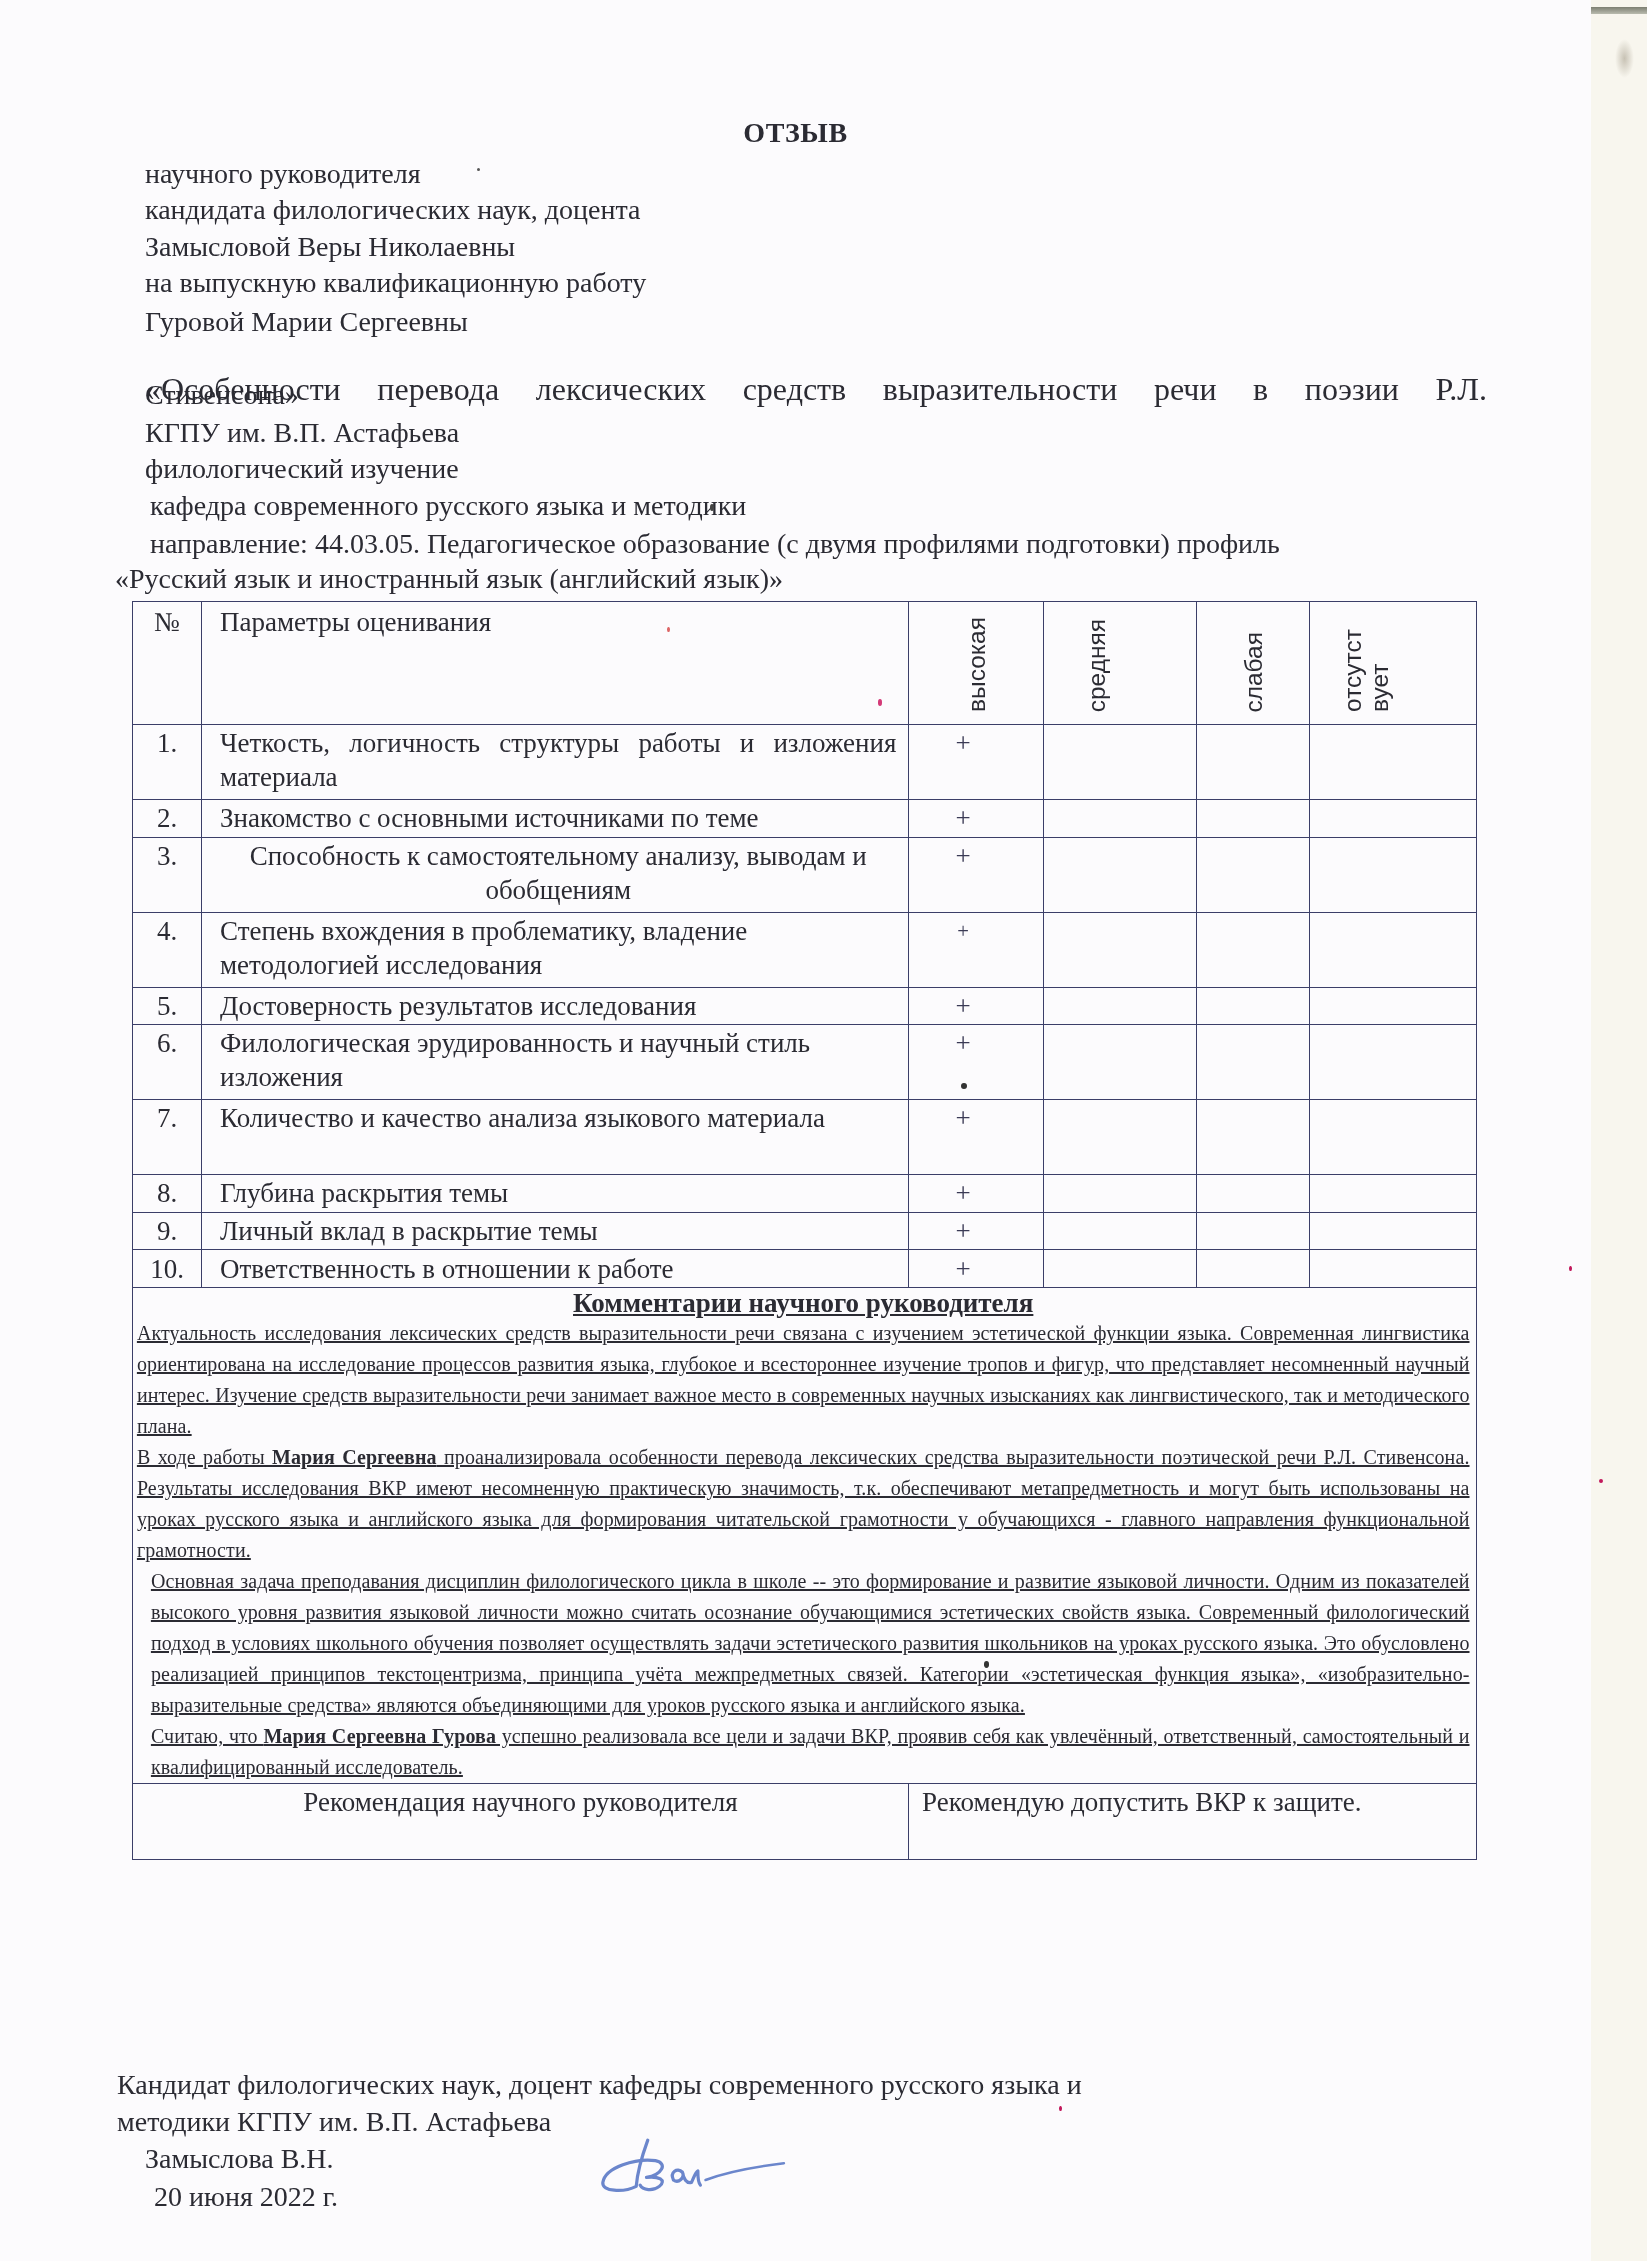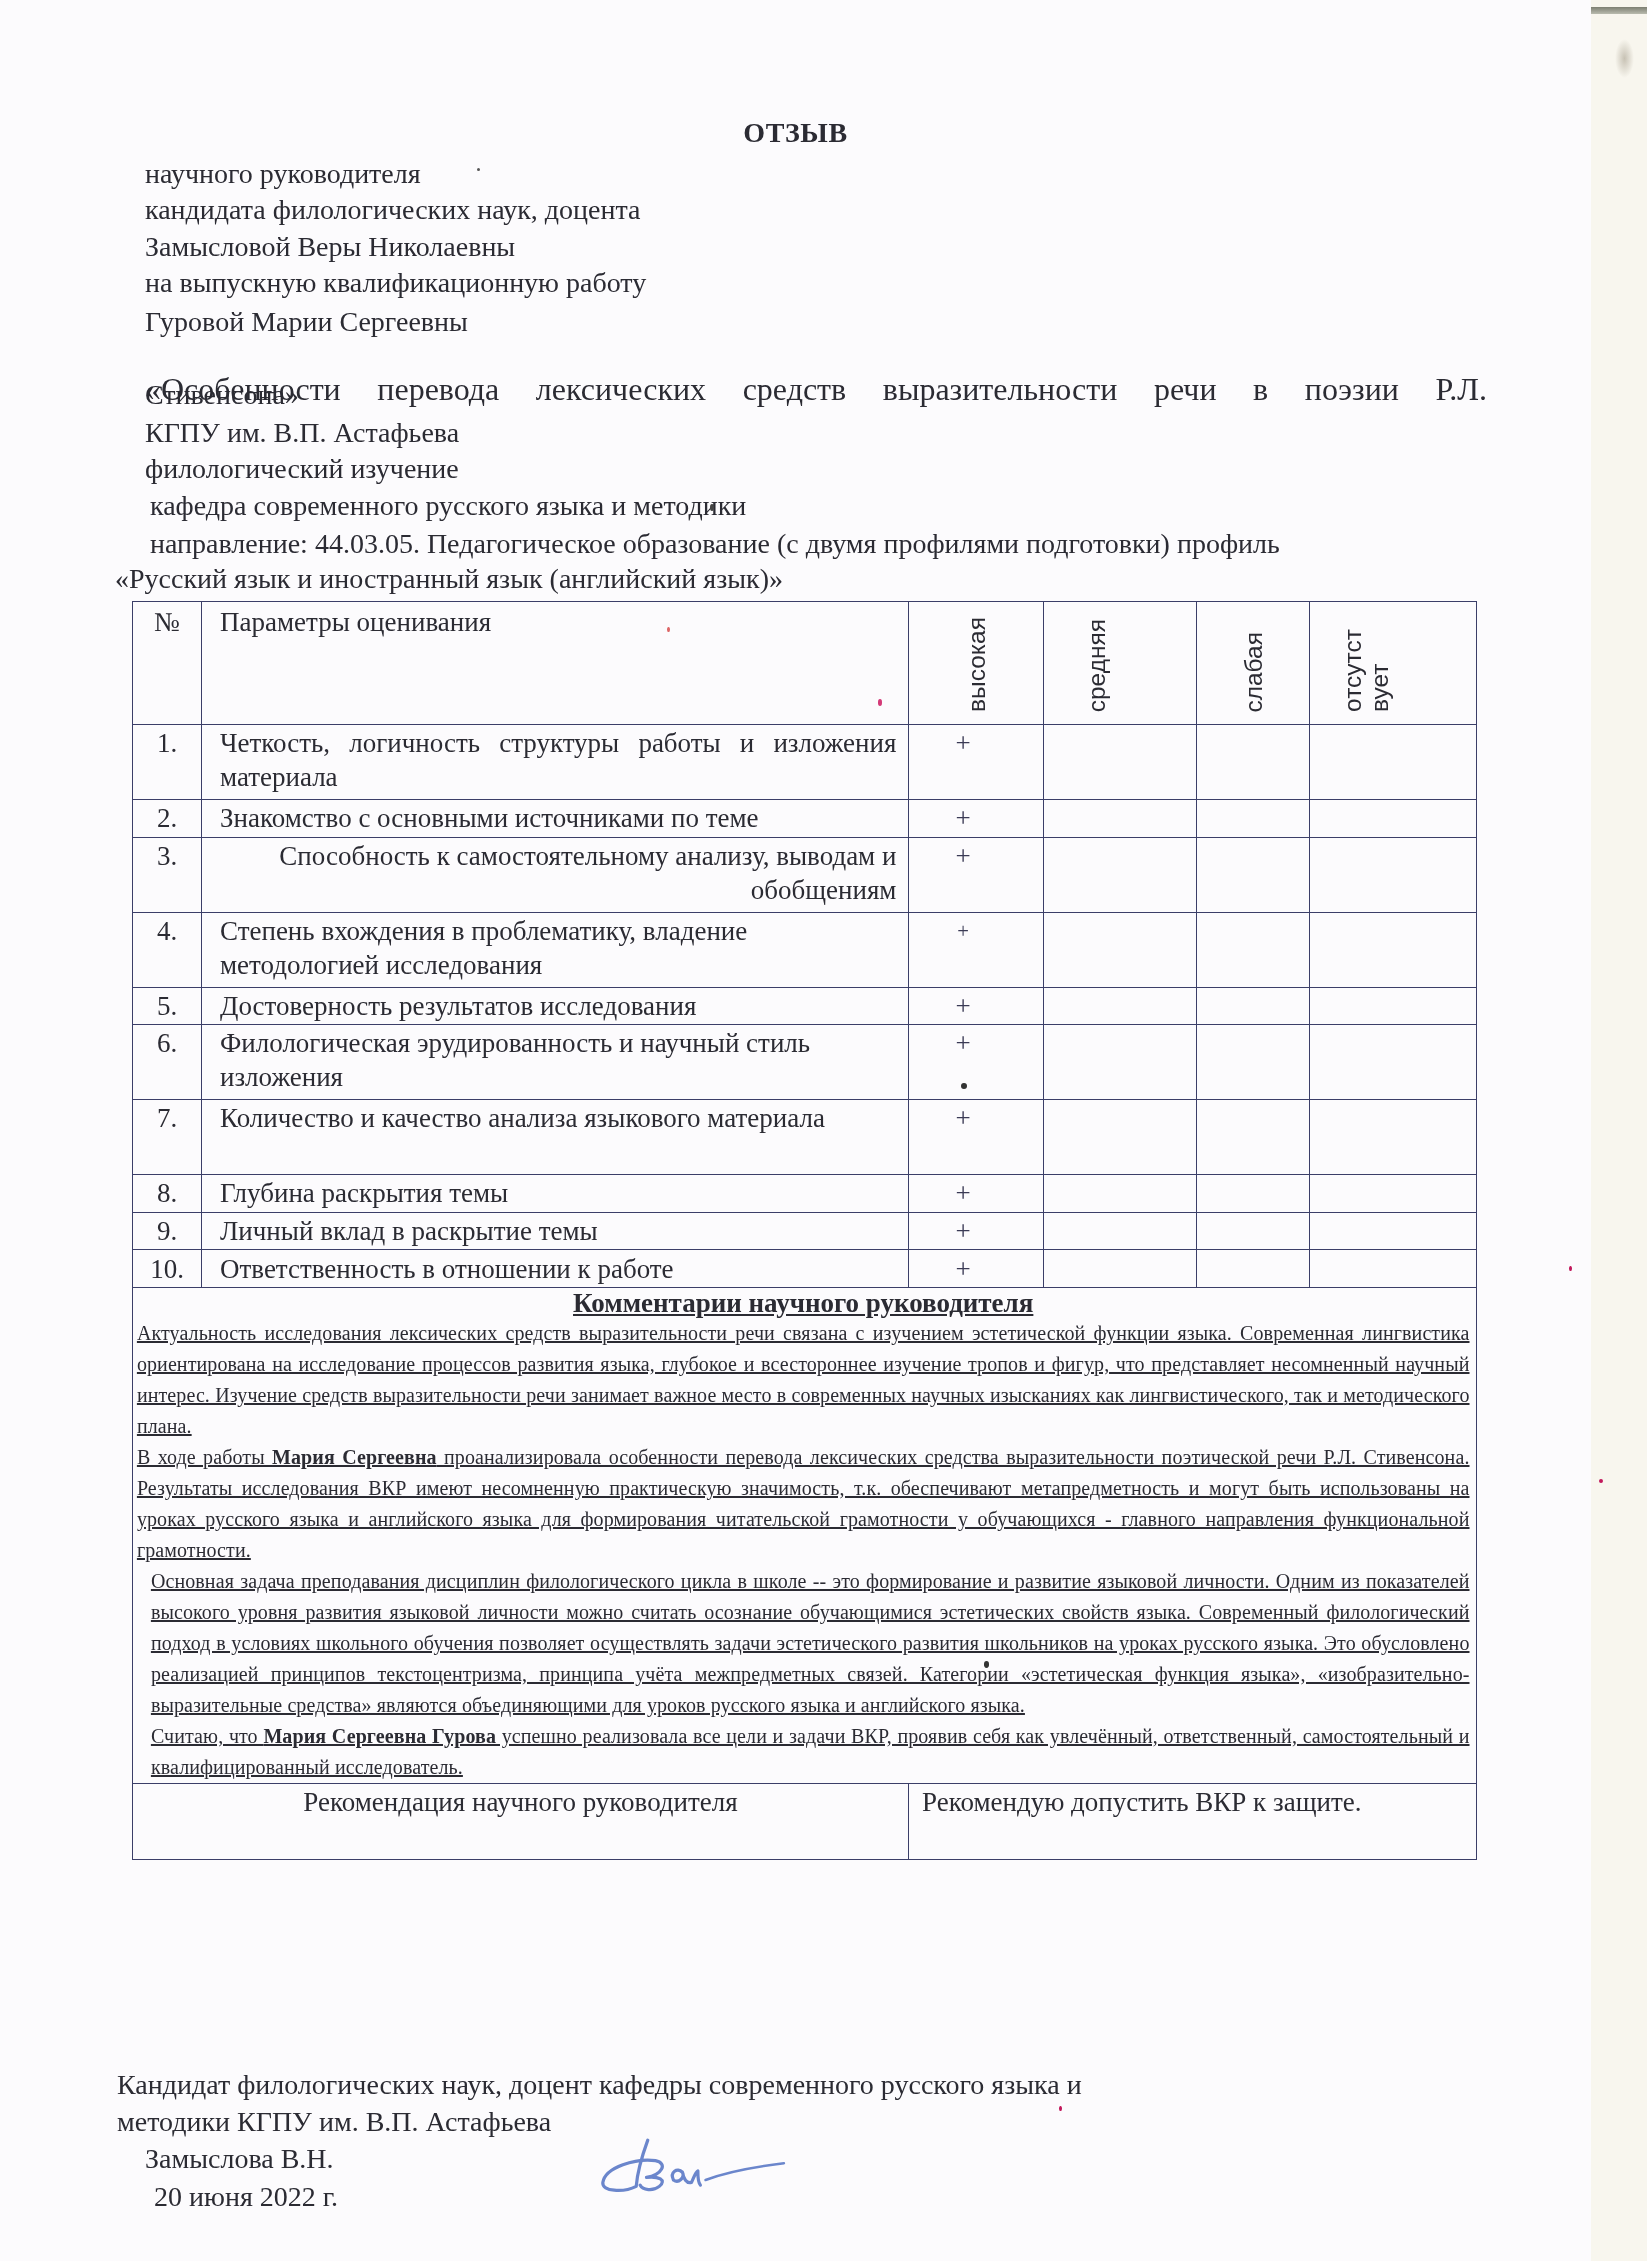--- a/index.html
+++ b/index.html
@@ -157,21 +157,21 @@
   <tr class="row2">
     <td class="num-cell">2.</td>
     <td class="param-cell">Знакомство с основными источниками по теме</td>
     <td class="mark-cell">+</td>
     <td></td>
     <td></td>
     <td></td>
   </tr>
   <tr class="row1">
     <td class="num-cell">3.</td>
-    <td class="param-cell" style="text-align:right">Способность к самостоятельному анализу, выводам и обобщениям</td>
+    <td class="param-cell" style="text-align:center">Способность к самостоятельному анализу, выводам и обобщениям</td>
     <td class="mark-cell">+</td>
     <td></td>
     <td></td>
     <td></td>
   </tr>
   <tr class="row1">
     <td class="num-cell">4.</td>
     <td class="param-cell" style="text-align:left">Степень вхождения в проблематику, владение методологией исследования</td>
     <td class="mark-cell" style="font-size:20.7px">+</td>
     <td></td>

